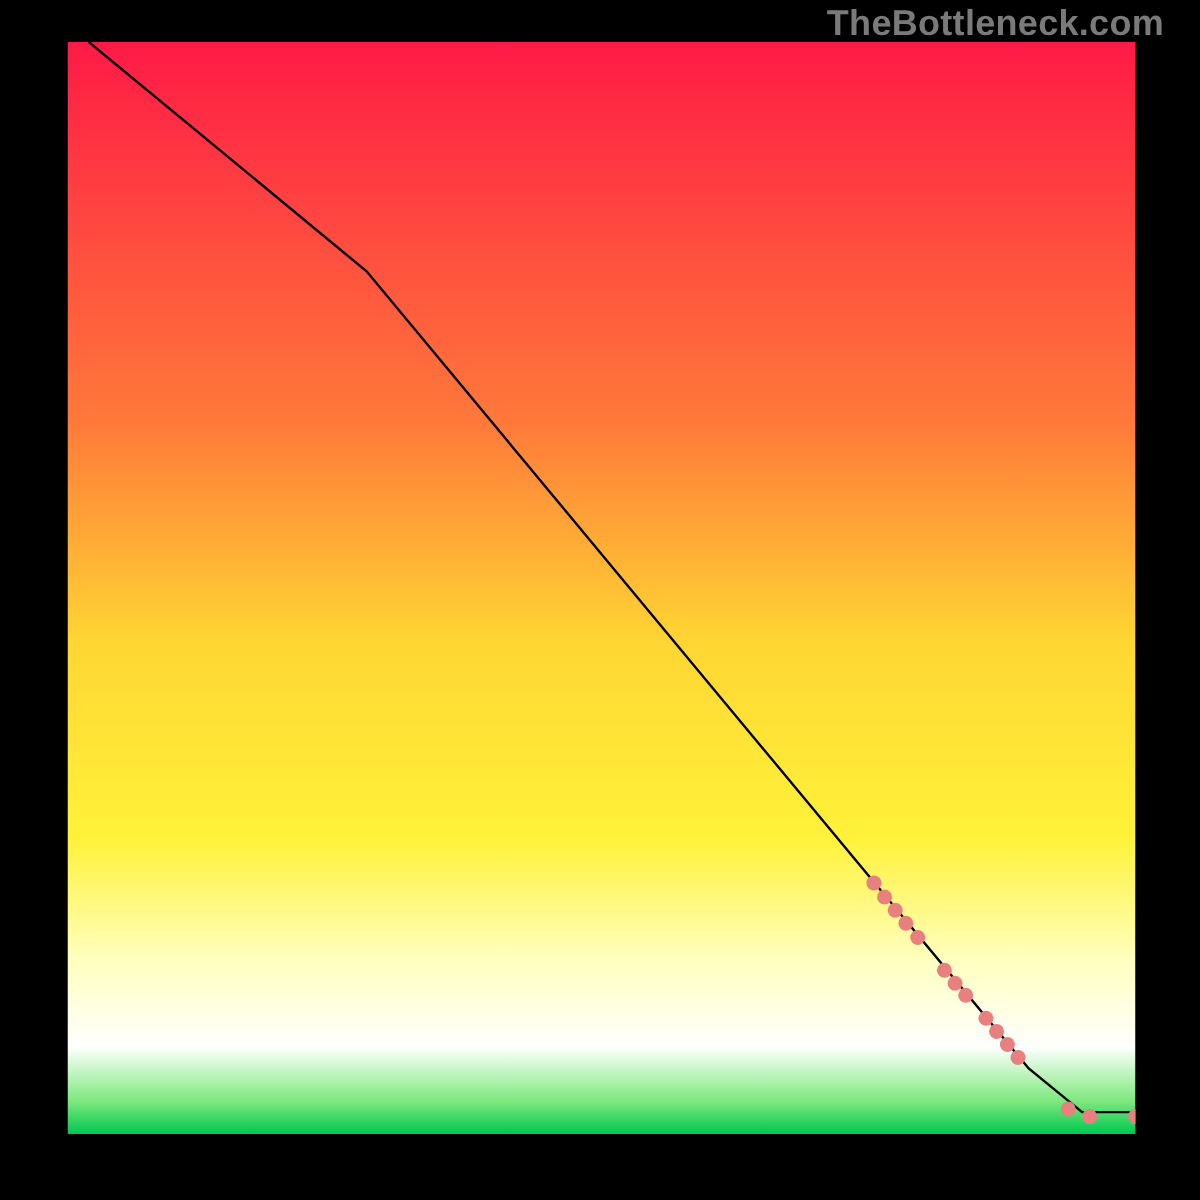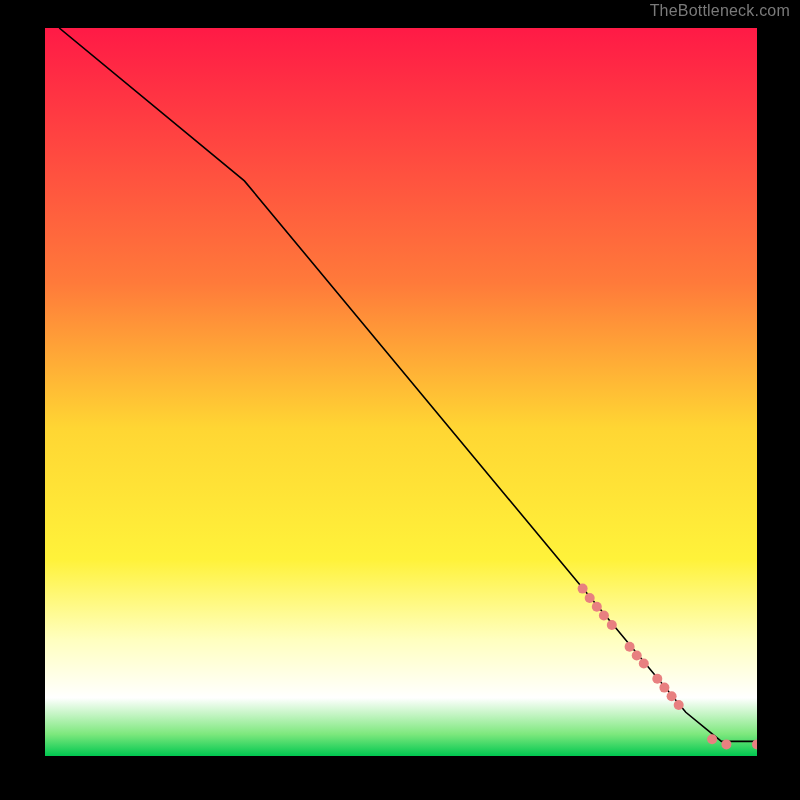--- a/index.html
+++ b/index.html
@@ -13,24 +13,24 @@
   }
   .frame {
     width: 800px;
     height: 800px;
     background: #000;
     position: relative;
   }
   .attribution {
     position: absolute;
     top: 2px;
-    right: 10px;
+    right: 24px;
     color: #7a7a7a;
-    font-size: 16px;
-    font-weight: 400;
+    font-size: 24px;
+    font-weight: 700;
     letter-spacing: 0.2px;
   }
   svg {
     position: absolute;
     top: 28px;
     left: 45px;
     display: block;
   }
 </style>
 </head>

